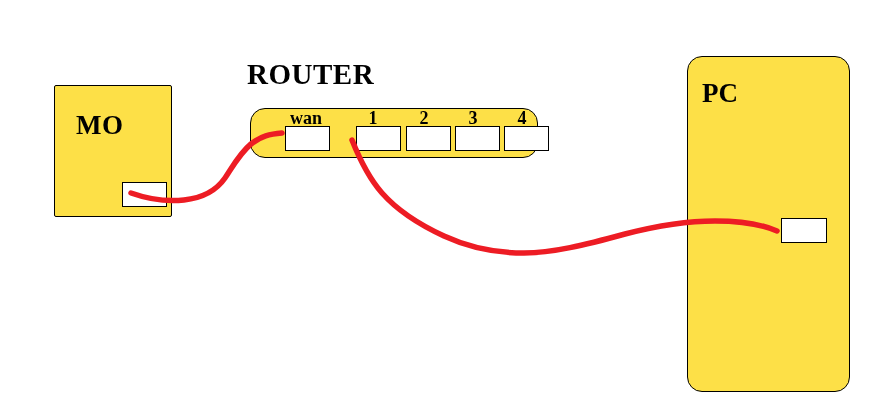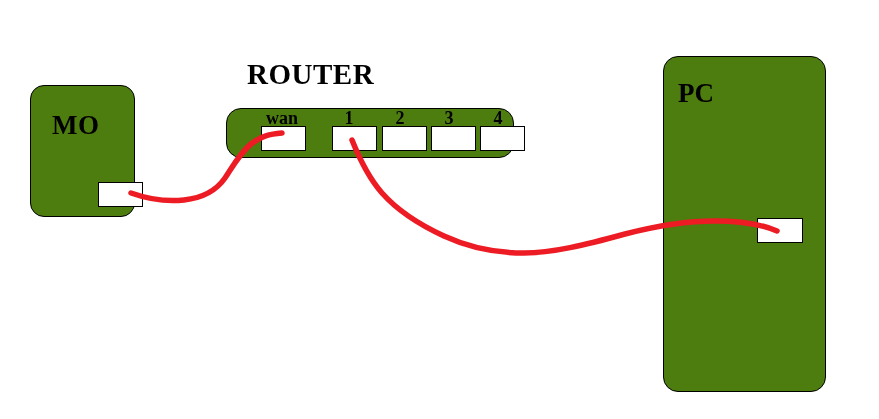--- a/index.html
+++ b/index.html
@@ -12,27 +12,28 @@
     width: 879px;
     height: 419px;
     background: #ffffff;
     overflow: hidden;
     font-family: "Liberation Serif", "DejaVu Serif", serif;
     color: #000000;
   }
   .box {
     position: absolute;
     border: 1.5px solid #000000;
-    background: #4d7c0f;
+    background: #fde047;
     box-sizing: border-box;
+    margin-left: 24px;
   }
   .modem-box {
     left: 30px; top: 85px;
-    width: 105px; height: 132px;
-    border-radius: 14px;
+    width: 118px; height: 132px;
+    border-radius: 2px;
   }
   .modem-label {
     position: absolute;
     left: 21px; top: 25px;
     font-size: 27px;
     font-weight: bold;
     line-height: 29px;
     letter-spacing: 0.5px;
   }
   .port {

